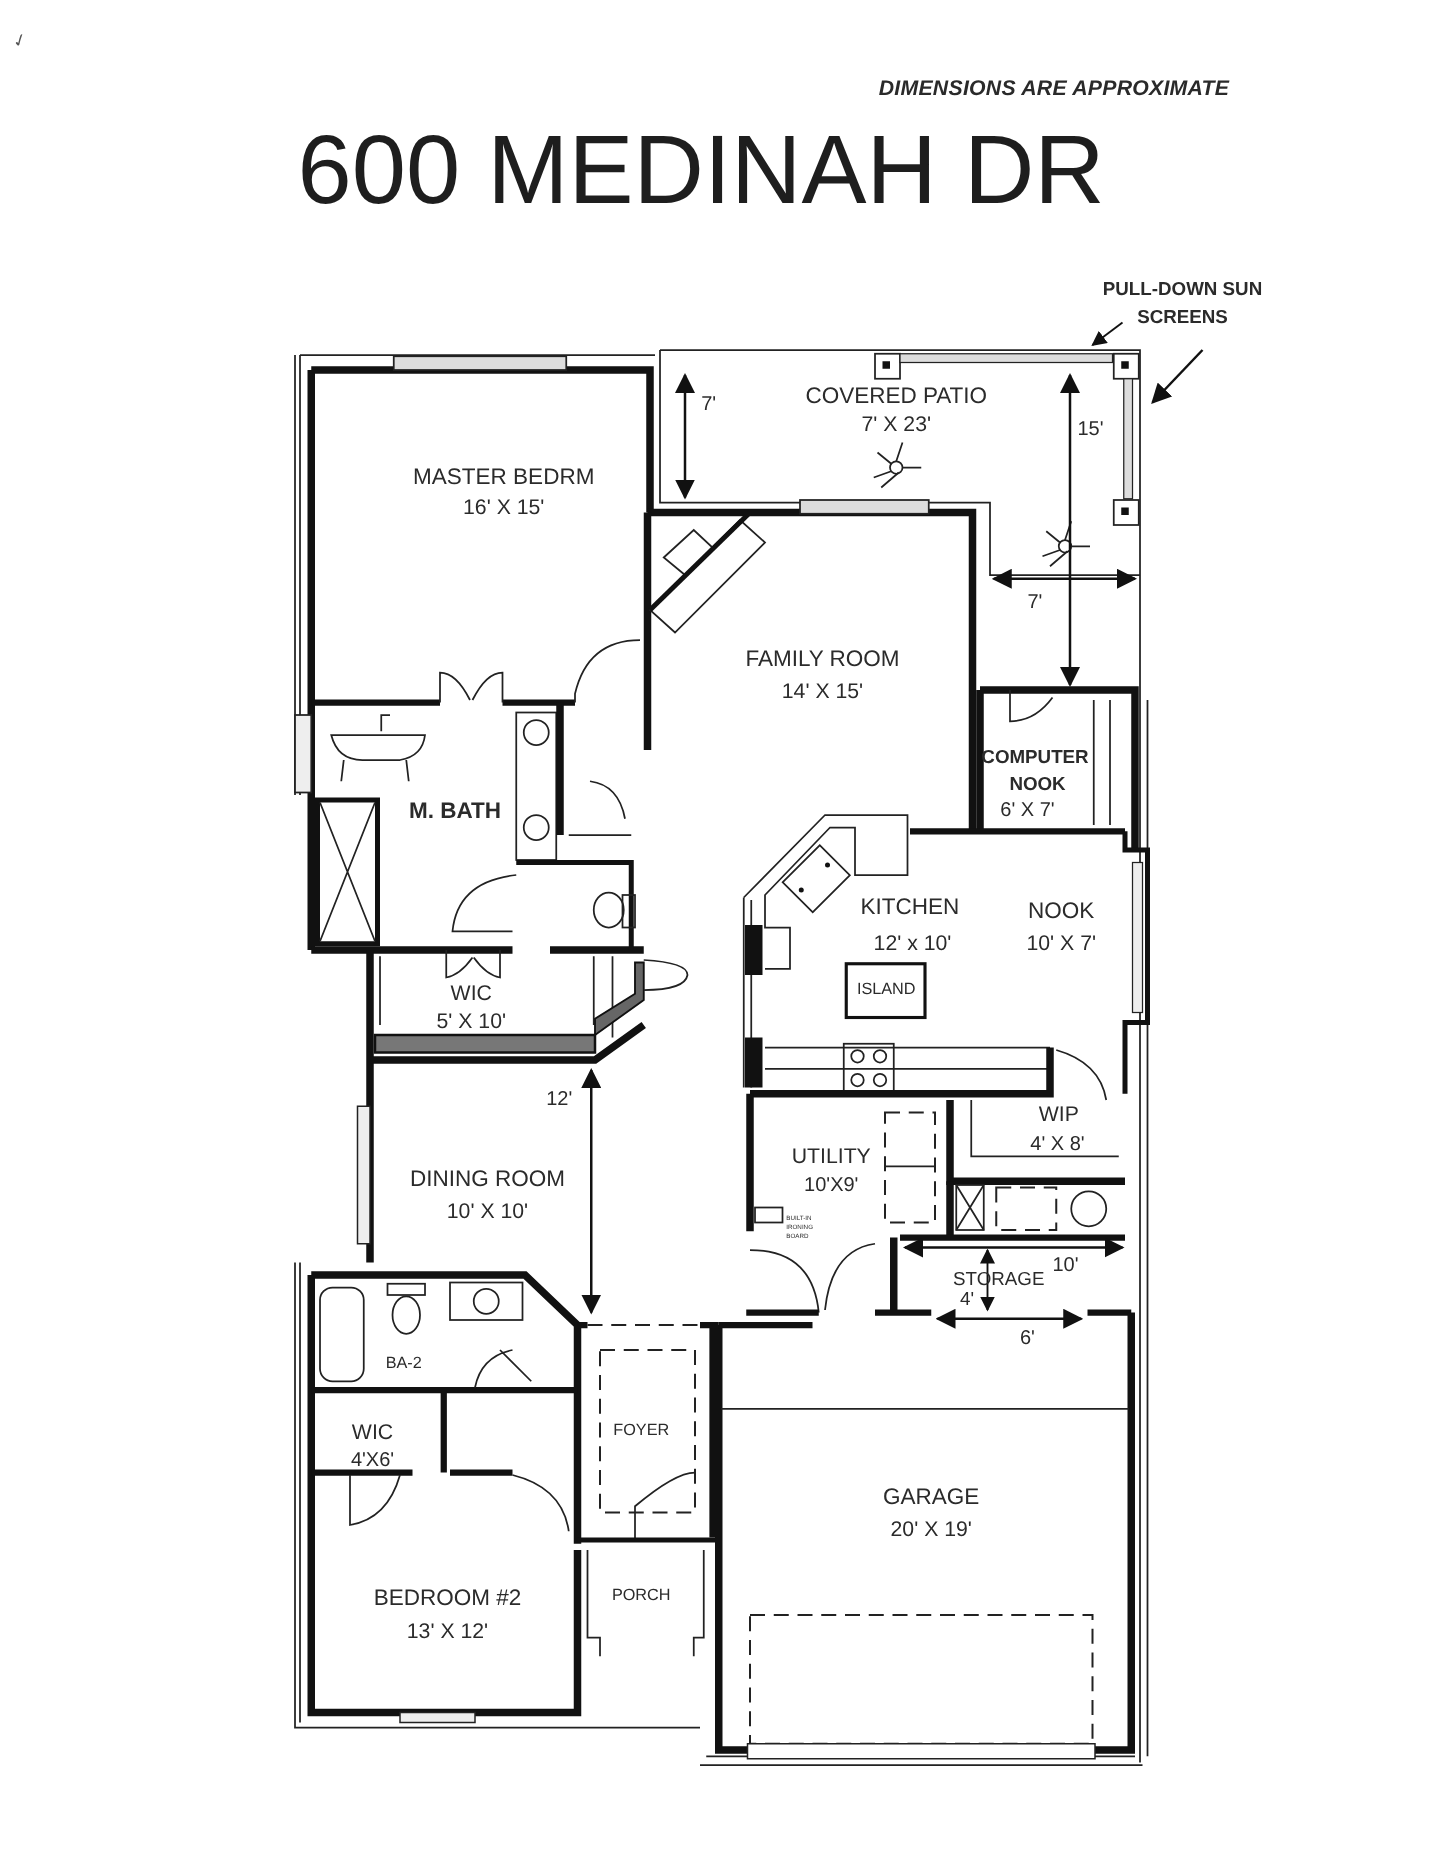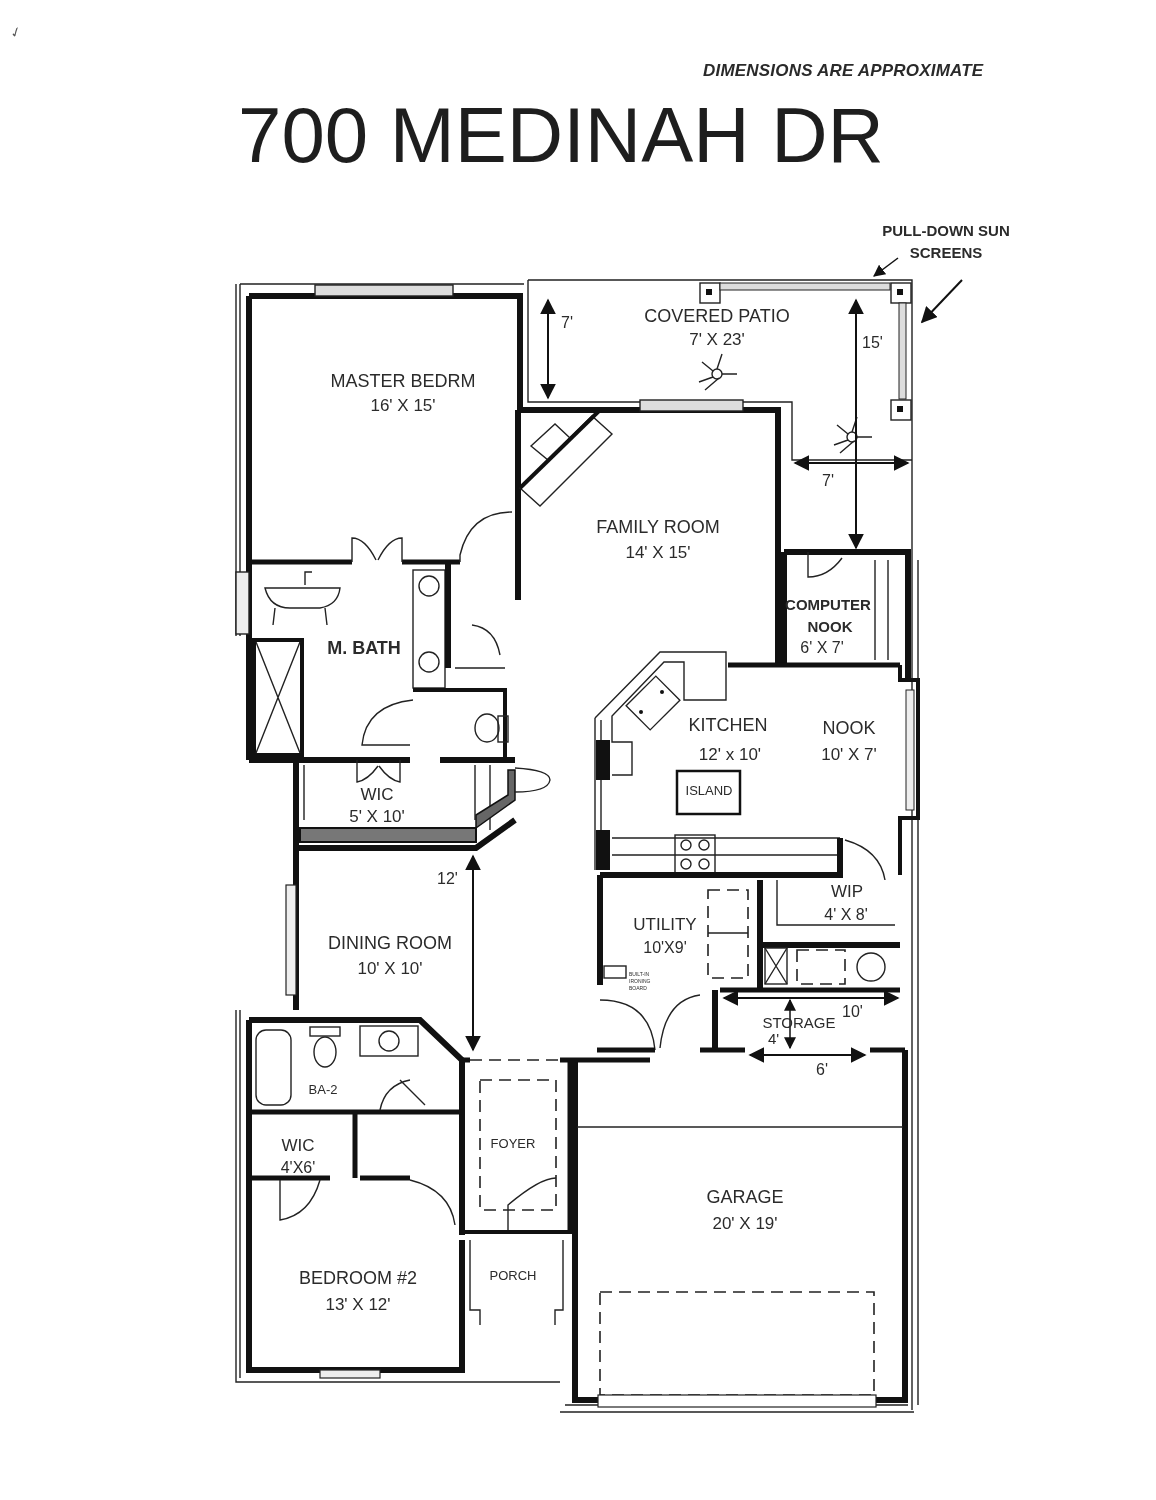--- a/index.html
+++ b/index.html
@@ -15,21 +15,21 @@
   .small { font-family: "Liberation Sans Narrow", "Liberation Sans", sans-serif; }
   .wall { stroke: #111; fill: none; }
   .thin { stroke: #222; fill: none; stroke-width: 1.4; }
   .dash { stroke: #222; fill: none; stroke-width: 1.6; stroke-dasharray: 12 7; }
 </style>
 </head>
 <body>
 
 <div class="mark">✓</div>
 <div class="disclaimer">DIMENSIONS ARE APPROXIMATE</div>
-<div class="title">700 MEDINAH DR</div>
+<div class="title">600 MEDINAH DR</div>
 
 <svg class="plan" width="1156" height="1500" viewBox="0 0 1156 1500" xmlns="http://www.w3.org/2000/svg">
   <defs>
     <marker id="arr" viewBox="0 0 10 10" refX="9" refY="5" markerWidth="8" markerHeight="8" orient="auto-start-reverse">
       <path d="M0,0 L10,5 L0,10 z" fill="#111"></path>
     </marker>
   </defs>
 
   <g>
     <path class="thin" d="M236,284 L236,636 M240,284 L524,284 M240,284 L240,636"></path>

